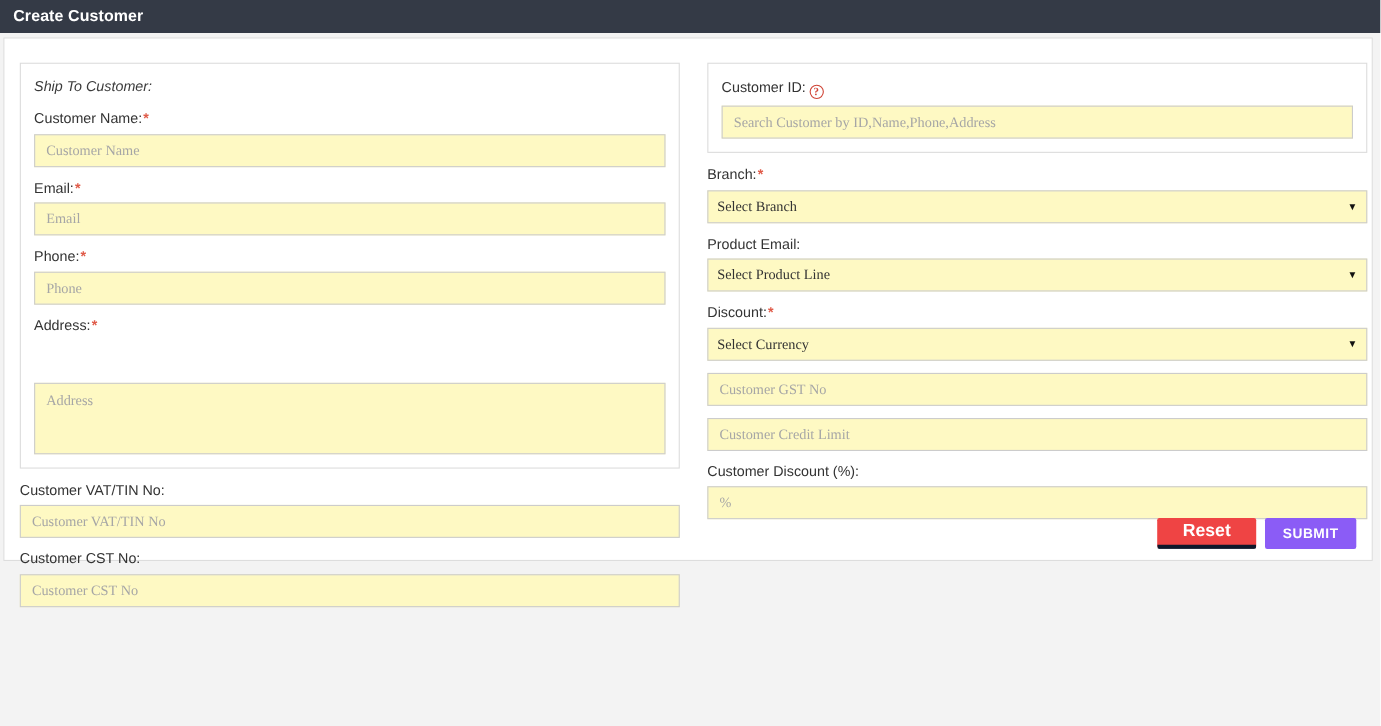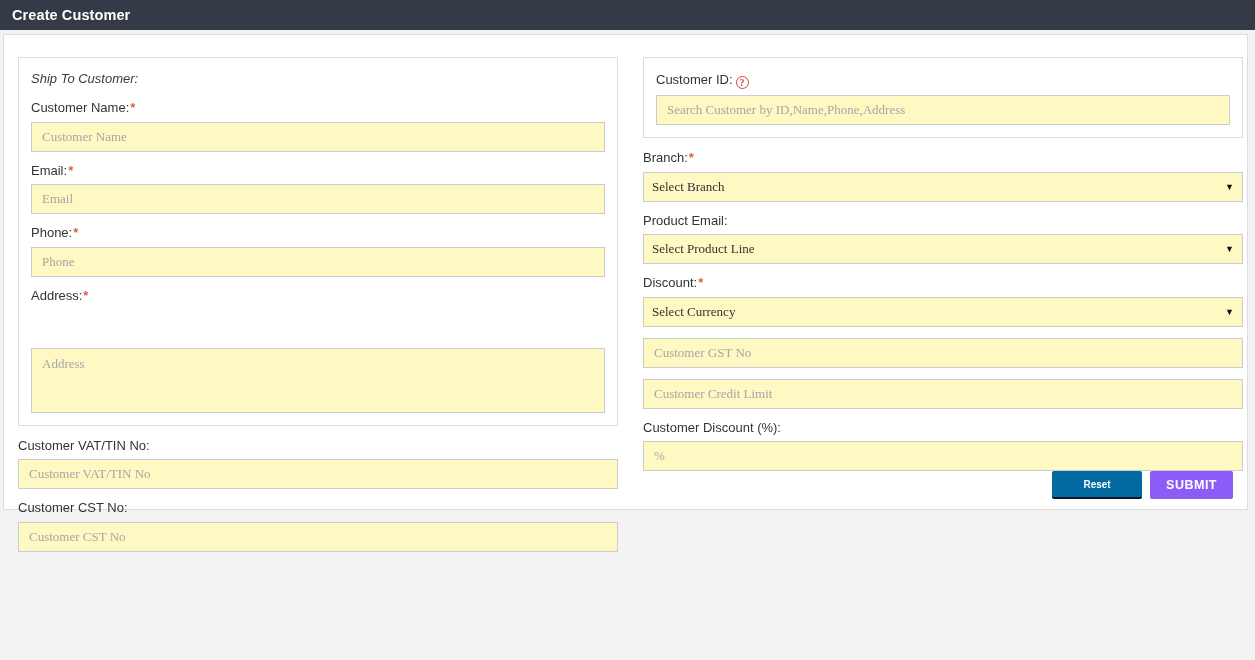--- a/index.html
+++ b/index.html
@@ -182,28 +182,28 @@
     align-items: center;
     gap: 8px;
   }
   .btn {
     border: none;
     cursor: pointer;
     font-family: "Liberation Sans", sans-serif;
     border-radius: 2px;
   }
   .btn-reset {
-    background: #0369a1;
+    background: #ef4444;
     color: #ffffff;
-    font-size: 10px;
+    font-size: 16px;
     font-weight: bold;
     padding: 0 14px;
     height: 28px;
     min-width: 90px;
-    border-bottom: 2px solid #0f172a;
+    border-bottom: 4px solid #0f172a;
   }
   .btn-submit {
     background: #8b5cf6;
     color: #ffffff;
     font-size: 12.5px;
     font-weight: bold;
     letter-spacing: .5px;
     padding: 0 16px;
     height: 28px;
     min-width: 82px;

